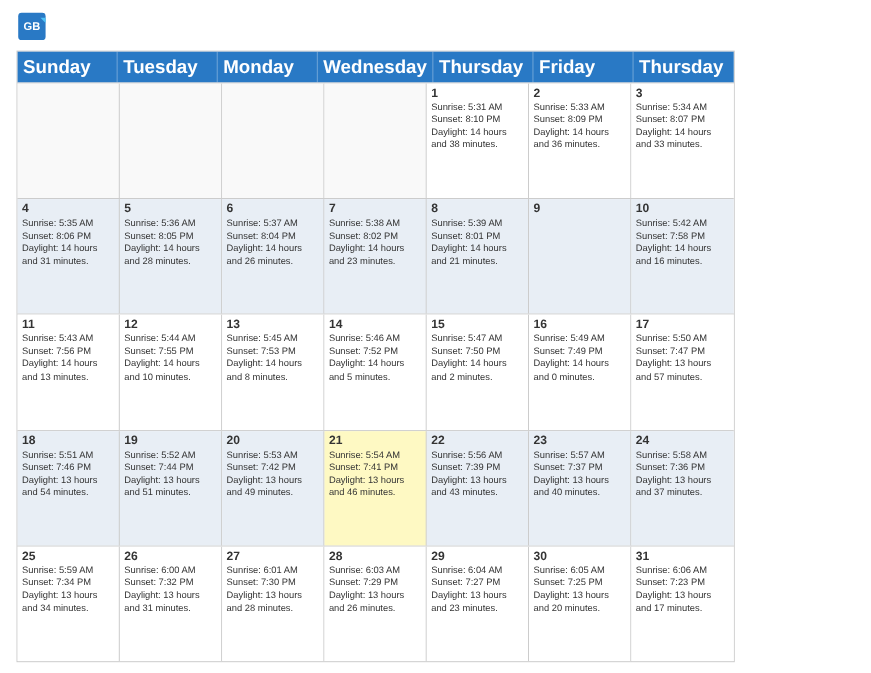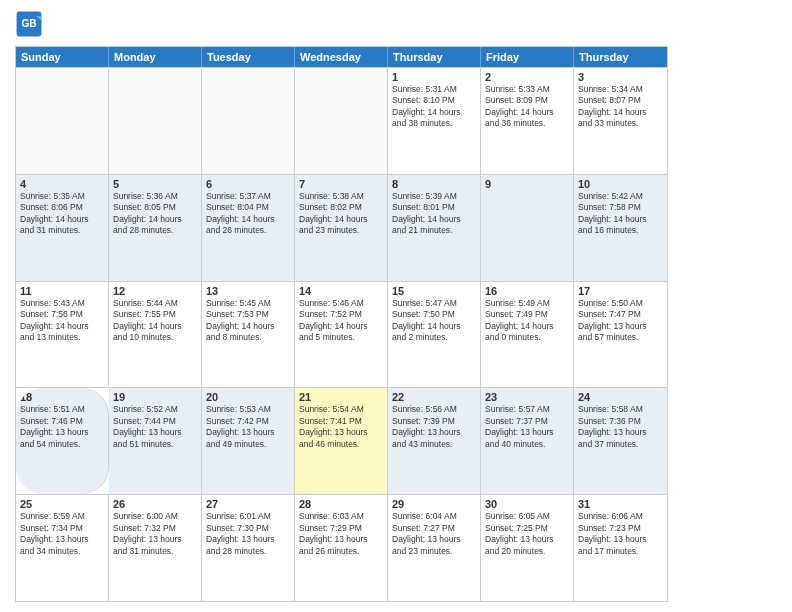--- a/index.html
+++ b/index.html
@@ -56,21 +56,21 @@
       flex-direction: column;
       border: 1px solid #ccc;
     }
     .cal-header {
       display: grid;
       grid-template-columns: repeat(7, 1fr);
       background: #2979c5;
     }
     .cal-header-cell {
       color: #fff;
-      font-size: 11px;
+      font-size: 17px;
       font-weight: bold;
       padding: 4px 5px;
       border-right: 1px solid rgba(255,255,255,0.3);
       text-align: left;
     }
     .cal-header-cell:last-child { border-right: none; }
     .cal-body {
       flex: 1;
       display: flex;
       flex-direction: column;
@@ -125,22 +125,22 @@
     </div>
     <div class="title-block">
       <div class="main-title"></div>
       <div class="subtitle"></div>
     </div>
   </div>
 
   <div class="calendar">
     <div class="cal-header" id="cal-header">
         <div class="cal-header-cell">Sunday</div>
+        <div class="cal-header-cell">Tuesday</div>
         <div class="cal-header-cell">Monday</div>
-        <div class="cal-header-cell">Tuesday</div>
         <div class="cal-header-cell">Wednesday</div>
         <div class="cal-header-cell">Thursday</div>
         <div class="cal-header-cell">Friday</div>
         <div class="cal-header-cell">Thursday</div>
       </div>
     <div class="cal-body" id="cal-body">
         <div class="cal-row">
           <div class="cal-cell empty"></div>
           <div class="cal-cell empty"></div>
           <div class="cal-cell empty"></div>
@@ -259,21 +259,21 @@
           </div>
           <div class="cal-cell">
             <span class="day-num">17</span>
             <div class="cell-detail">Sunrise: 5:50 AM
 Sunset: 7:47 PM
 Daylight: 13 hours
 and 57 minutes.</div>
           </div>
         </div>
         <div class="cal-row">
-          <div class="cal-cell alt-row" style="background: rgb(232, 238, 245); border-radius: 27px;">
+          <div class="cal-cell alt-row" style="background: rgb(232, 238, 245);">
             <span class="day-num">18</span>
             <div class="cell-detail">Sunrise: 5:51 AM
 Sunset: 7:46 PM
 Daylight: 13 hours
 and 54 minutes.</div>
           </div>
           <div class="cal-cell alt-row" style="background: rgb(232, 238, 245);">
             <span class="day-num">19</span>
             <div class="cell-detail">Sunrise: 5:52 AM
 Sunset: 7:44 PM

